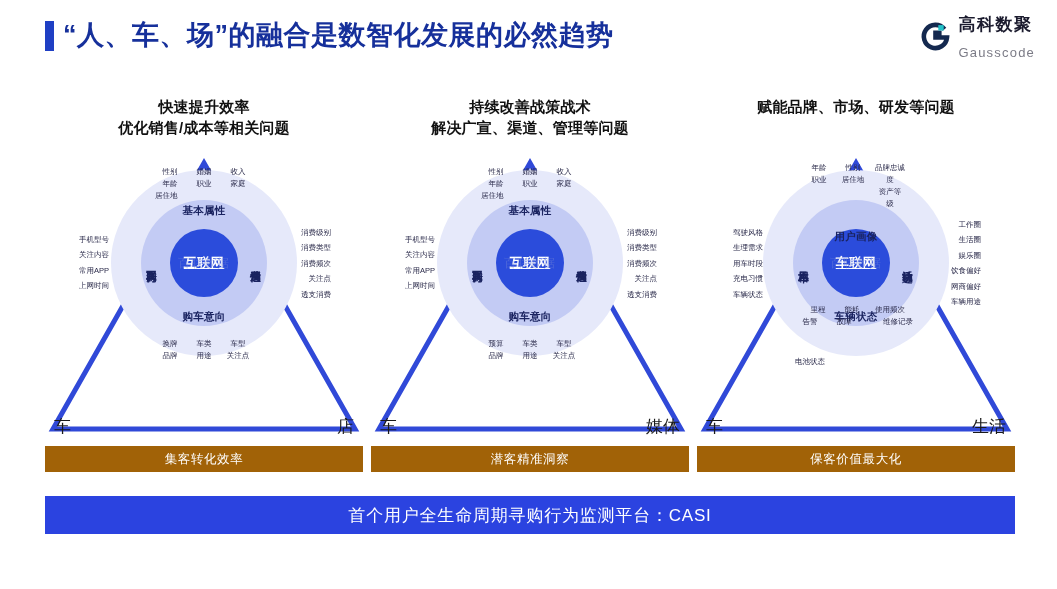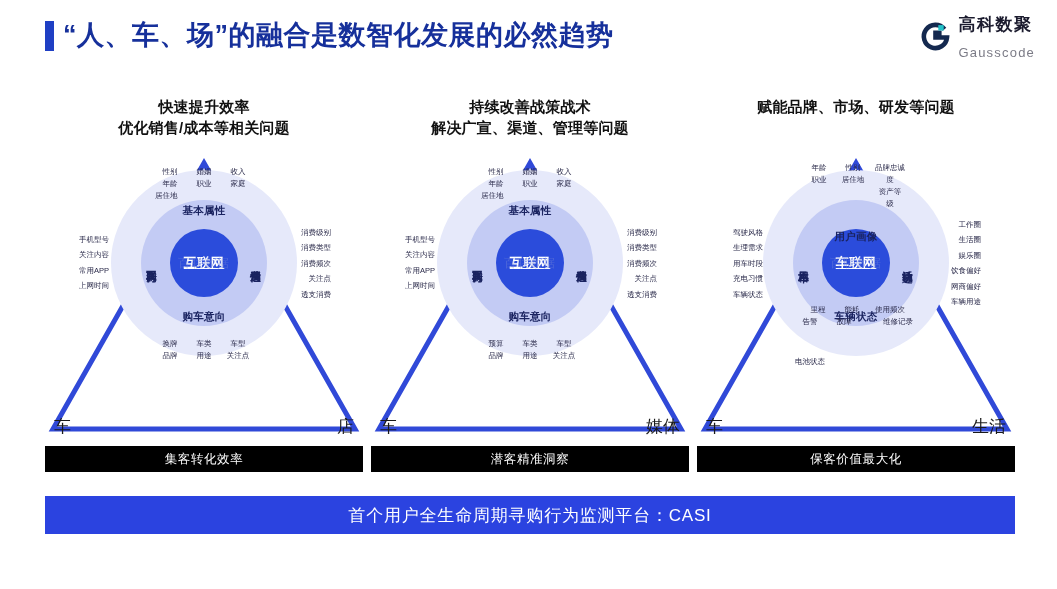--- a/index.html
+++ b/index.html
@@ -116,21 +116,21 @@
 
   .watermark {
     position: absolute; left: 50%; top: 112px; transform: translate(-50%,-50%);
     color: rgba(120,135,215,0.45); font-size: 12px; white-space: nowrap;
     letter-spacing: 1px; pointer-events: none;
   }
 
   
   .col-bar {
     position: absolute; left: 0; top: 350px; width: 318px; height: 26px;
-    background: #000000; color: #ffffff; font-size: 12.5px;
+    background: #a16207; color: #ffffff; font-size: 12.5px;
     display: flex; align-items: center; justify-content: center;
     letter-spacing: 0.6px;
   }
   .footer-bar {
     position: absolute; left: 45px; top: 496px; width: 970px; height: 38px;
     background: #2b43e0; color: #ffffff;
     display: flex; align-items: center; justify-content: center;
     font-size: 17px; letter-spacing: 0.8px;
   }
 </style>

